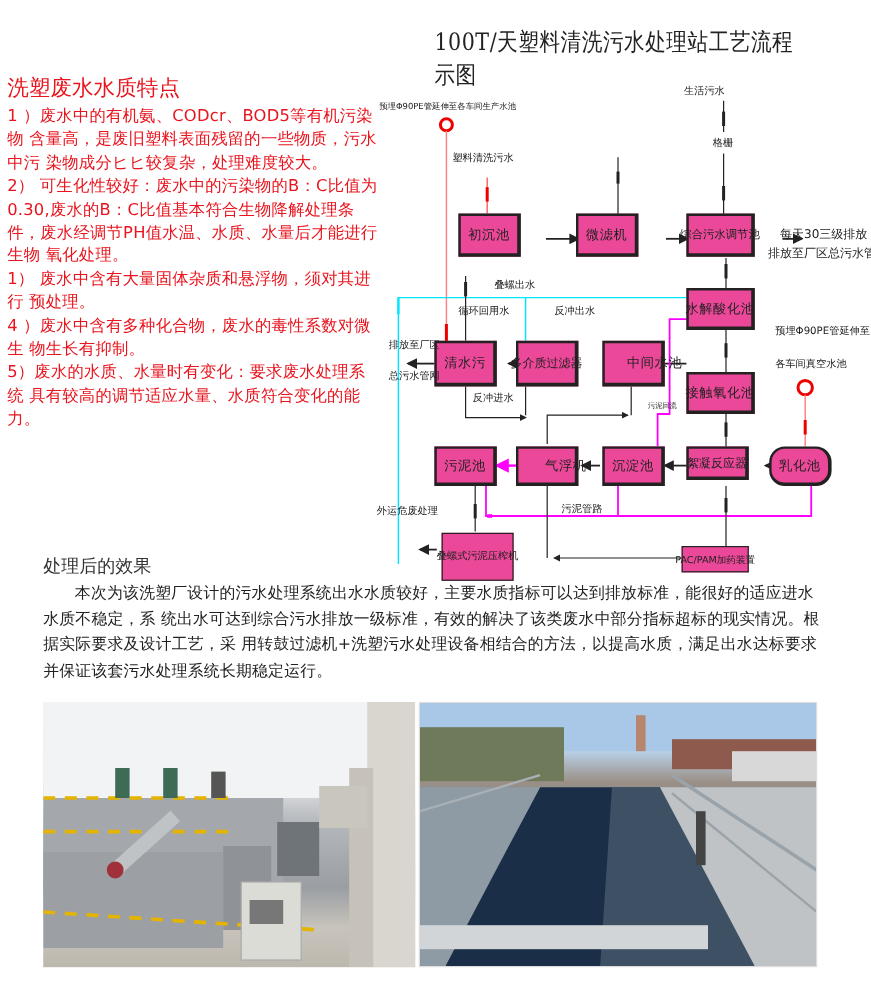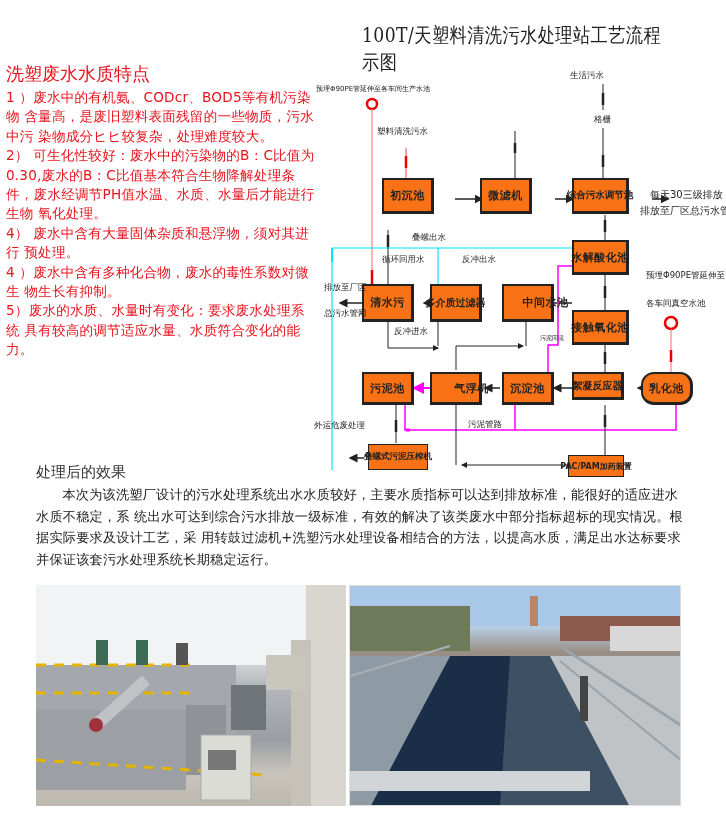--- a/index.html
+++ b/index.html
@@ -7,21 +7,21 @@
   .abs { position: absolute; }
 
   
   #features { left: 6px; top: 62px; width: 310px; color: #e8141e; }
   #features .ftitle { font-size: 18px; line-height: 24px; margin: 0 0 2px 0; }
   #features .fitem { font-size: 13.6px; line-height: 19.4px; margin: 0; letter-spacing: 0.2px; }
 
   
   #diagram { left: 310px; top: 0; width: 416px; height: 470px; }
   .dtitle { position: absolute; left: 52px; top: 22px; font-family: "DejaVu Serif", serif; font-size: 20px; color: #222; letter-spacing: 0.5px; transform: scaleX(0.86); transform-origin: left top; }
-  .box { position: absolute; border: 2px solid #222; border-right-width: 3px; border-bottom-width: 3px; background: #f97316; font-size: 11px; color: #222; display: flex; align-items: center; justify-content: center; box-sizing: border-box; white-space: nowrap; letter-spacing: 0.5px; font-weight: bold; }
+  .box { position: absolute; border: 2px solid #222; border-right-width: 3px; border-bottom-width: 3px; background: #ec4899; font-size: 11px; color: #222; display: flex; align-items: center; justify-content: center; box-sizing: border-box; white-space: nowrap; letter-spacing: 0.5px; }
   .box.thin { border-width: 1px; }
   .lbl { position: absolute; font-size: 8.5px; color: #222; white-space: nowrap; }
   .lbl.sm { font-size: 7px; }
   .lbl.md { font-size: 10px; }
   .lbl.pink { color: #cc00cc; font-size: 6px; }
   svg.lines { position: absolute; left: 0; top: 0; }
 
   
   #effect { left: 36px; top: 462px; width: 650px; }
   #effect .etitle { font-size: 15px; color: #333; line-height: 20px; margin: 0 0 2px 0; }
@@ -31,21 +31,21 @@
   #photo-left { left: 36px; top: 585px; width: 310px; height: 221px; background: linear-gradient(180deg, #eef0f2 0%, #e4e6e8 30%, #b5b8bc 45%, #9a9ea3 70%, #c8c4bc 85%, #bdb8ae 100%); }
   #photo-right { left: 349px; top: 585px; width: 332px; height: 221px; background: linear-gradient(180deg, #8fb4d8 0%, #b9d2ea 18%, #9a8f86 30%, #7c8a96 42%, #1f3550 55%, #2a4766 70%, #5a6a70 85%, #c9c9c9 100%); border: 1px solid #ddd; box-sizing: border-box; }
 </style>
 </head>
 <body>
 
 <div id="features" class="abs">
   <p class="ftitle">洗塑废水水质特点</p>
   <p class="fitem">1 ）废水中的有机氨、CODcr、BOD5等有机污染物 含量高，是废旧塑料表面残留的一些物质，污水中污 染物成分ヒヒ较复杂，处理难度较大。</p>
   <p class="fitem">2） 可生化性较好：废水中的污染物的B：C比值为 0.30,废水的B：C比值基本符合生物降解处理条件，废水经调节PH值水温、水质、水量后才能进行生物 氧化处理。</p>
-  <p class="fitem">4） 废水中含有大量固体杂质和悬浮物，须对其进行 预处理。</p>
+  <p class="fitem">1） 废水中含有大量固体杂质和悬浮物，须对其进行 预处理。</p>
   <p class="fitem">4 ）废水中含有多种化合物，废水的毒性系数对微生 物生长有抑制。</p>
   <p class="fitem">5）废水的水质、水量时有变化：要求废水处理系统 具有较高的调节适应水量、水质符合变化的能力。</p>
 </div>
 
 <div id="diagram" class="abs">
   <div class="dtitle">100T/天塑料清洗污水处理站工艺流程示图</div>
 
   <svg class="lines" width="416" height="470">
     <defs>
       <marker id="ah" markerWidth="6" markerHeight="6" refX="5" refY="3" orient="auto">
@@ -137,21 +137,21 @@
   <div class="box" style="left:262px;top:240px;width:57px;height:35px;">水解酸化池</div>
   <div class="box" style="left:262px;top:310px;width:57px;height:35px;">接触氧化池</div>
   <div class="box" style="left:52px;top:284px;width:52px;height:38px;">清水污</div>
   <div class="box" style="left:120px;top:284px;width:52px;height:38px;font-size:10px;letter-spacing:0;">多介质过滤器</div>
   <div class="box" style="left:192px;top:284px;width:52px;height:38px;padding-left:36px;">中间水池</div>
   <div class="box" style="left:52px;top:372px;width:52px;height:33px;">污泥池</div>
   <div class="box" style="left:120px;top:372px;width:52px;height:33px;padding-left:32px;">气浮机</div>
   <div class="box" style="left:192px;top:372px;width:52px;height:33px;">沉淀池</div>
   <div class="box" style="left:262px;top:372px;width:52px;height:28px;font-size:10px;letter-spacing:0;">絮凝反应器</div>
   <div class="box" style="left:331px;top:372px;width:52px;height:33px;border-radius:13px;">乳化池</div>
-  <div class="box thin" style="left:58px;top:444px;width:60px;height:26px;font-size:8.5px;letter-spacing:0;">叠螺式污泥压榨机</div>
+  <div class="box thin" style="left:58px;top:444px;width:60px;height:40px;font-size:8.5px;letter-spacing:0;">叠螺式污泥压榨机</div>
   <div class="box thin" style="left:258px;top:455px;width:56px;height:22px;font-size:8px;letter-spacing:0;">PAC/PAM加药装置</div>
 
   <div class="lbl sm" style="left:6px;top:84px;">预埋Φ90PE管延伸至各车间生产水池</div>
   <div class="lbl" style="left:260px;top:70px;">生活污水</div>
   <div class="lbl" style="left:284px;top:114px;">格栅</div>
   <div class="lbl" style="left:67px;top:126px;">塑料清洗污水</div>
   <div class="lbl md" style="left:340px;top:188px;">每天30三级排放</div>
   <div class="lbl md" style="left:330px;top:204px;">排放至厂区总污水管网</div>
   <div class="lbl" style="left:102px;top:232px;">叠螺出水</div>
   <div class="lbl" style="left:72px;top:254px;">循环回用水</div>

